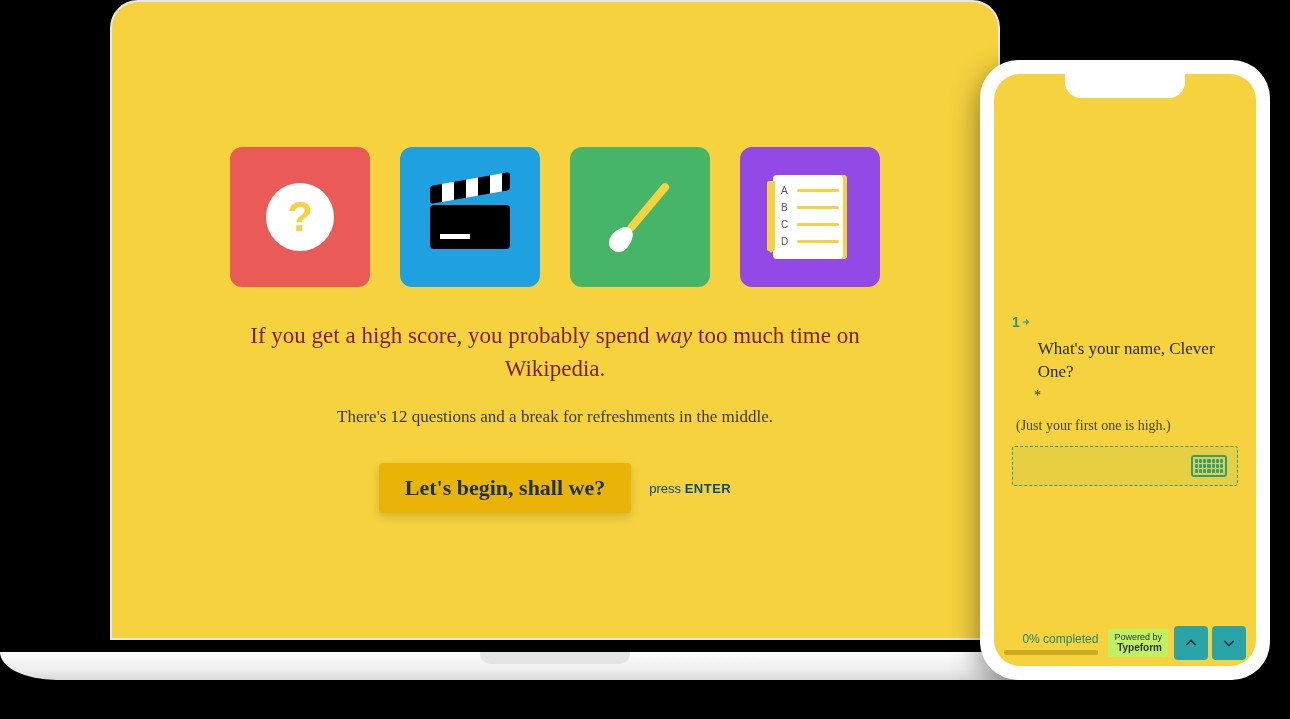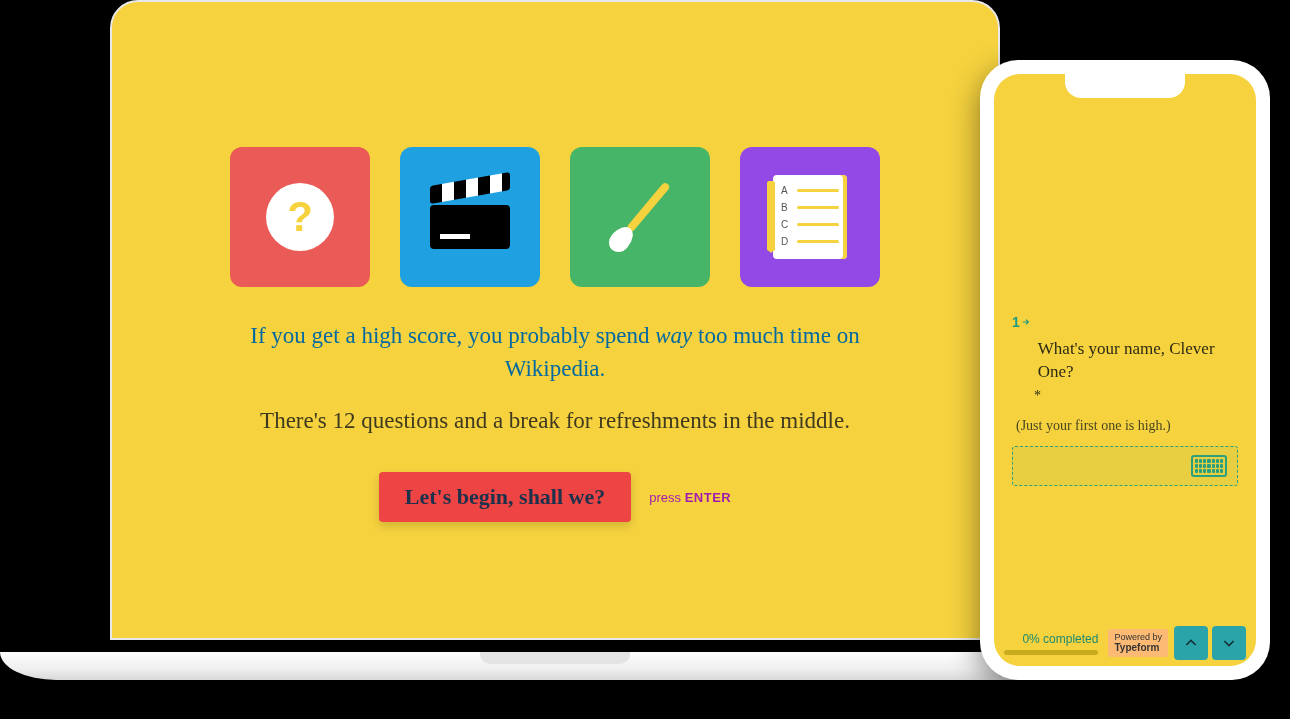--- a/index.html
+++ b/index.html
@@ -98,50 +98,50 @@
     background:#f5d23e;border-radius:2px;
   }
   .listcard .pencil::after{content:"";position:absolute;bottom:-6px;left:0;border:4px solid transparent;border-top-color:#f5d23e;}
   .listrow{display:flex;align-items:center;gap:6px;margin-bottom:6px;}
   .listrow span.letter{font-size:10px;color:#555;width:10px;}
   .listrow span.line{flex:1;height:3px;background:#f5d23e;border-radius:2px;}
 
   
   .headline {
     font-size: 23px;
-    color:#0369a1;
+    color:#7f1d1d;
     text-align:center;
     max-width: 680px;
     line-height:1.45;
     margin-bottom: 18px;
   }
   .headline em{font-style:italic;}
   .subcopy {
-    font-size:23px;
+    font-size:17px;
     color:#3f3a1f;
     text-align:center;
     line-height:1.5;
     margin-bottom: 34px;
   }
 
   
   .cta-row{ display:flex; align-items:center; gap:18px;}
   .cta-btn{
-    background:#ef4444;
+    background:#eab308;
     color:#1c314b;
     font-weight:700;
     font-size:22px;
     font-family: Georgia, serif;
     padding:12px 26px;
     border:none;
     border-radius:4px;
     box-shadow: 0 4px 10px rgba(0,0,0,.15);
     cursor:pointer;
   }
-  .press-hint{ font-size:13px; color:#a21caf; font-family: Arial, sans-serif; }
+  .press-hint{ font-size:13px; color:#0c4a6e; font-family: Arial, sans-serif; }
   .press-hint b{ font-weight:700; letter-spacing:.5px;}
 
   
   .phone{
     position:absolute;
     right: 20px;
     top: 60px;
     width: 290px;
     height: 620px;
     background:#fff;
@@ -193,22 +193,22 @@
     position:absolute; left:0; right:0; bottom:0; height:46px;
     display:flex; align-items:center;
   }
   .progress-wrap{
     flex:1; padding:0 10px;
     font-family: Arial, sans-serif; font-size:12px; color:#1f8a6f;text-align:right;
   }
   .progress-bar{ height:5px; background:#c9ab20; border-radius:3px; margin-top:4px; position:relative;}
   .powered{
     font-family: Arial, sans-serif; font-size:9px; line-height:1.1;
-    background:#fdba74; color:#333; padding:4px 6px; border-radius:2px; margin-right:6px;
-    text-align:left;
+    background:#bef264; color:#333; padding:4px 6px; border-radius:2px; margin-right:6px;
+    text-align:right;
   }
   .powered b{ display:block; font-size:10px;}
   .nav-btn{
     width:34px;height:34px;border:none;border-radius:4px;
     background:#2aa4a8;color:#14323a;
     display:flex;align-items:center;justify-content:center;
     margin-right:4px; cursor:pointer;
   }
   .nav-btn:last-child{margin-right:10px;}
   .nav-btn svg{width:16px;height:16px;stroke:#14323a;stroke-width:2.5;fill:none;}

